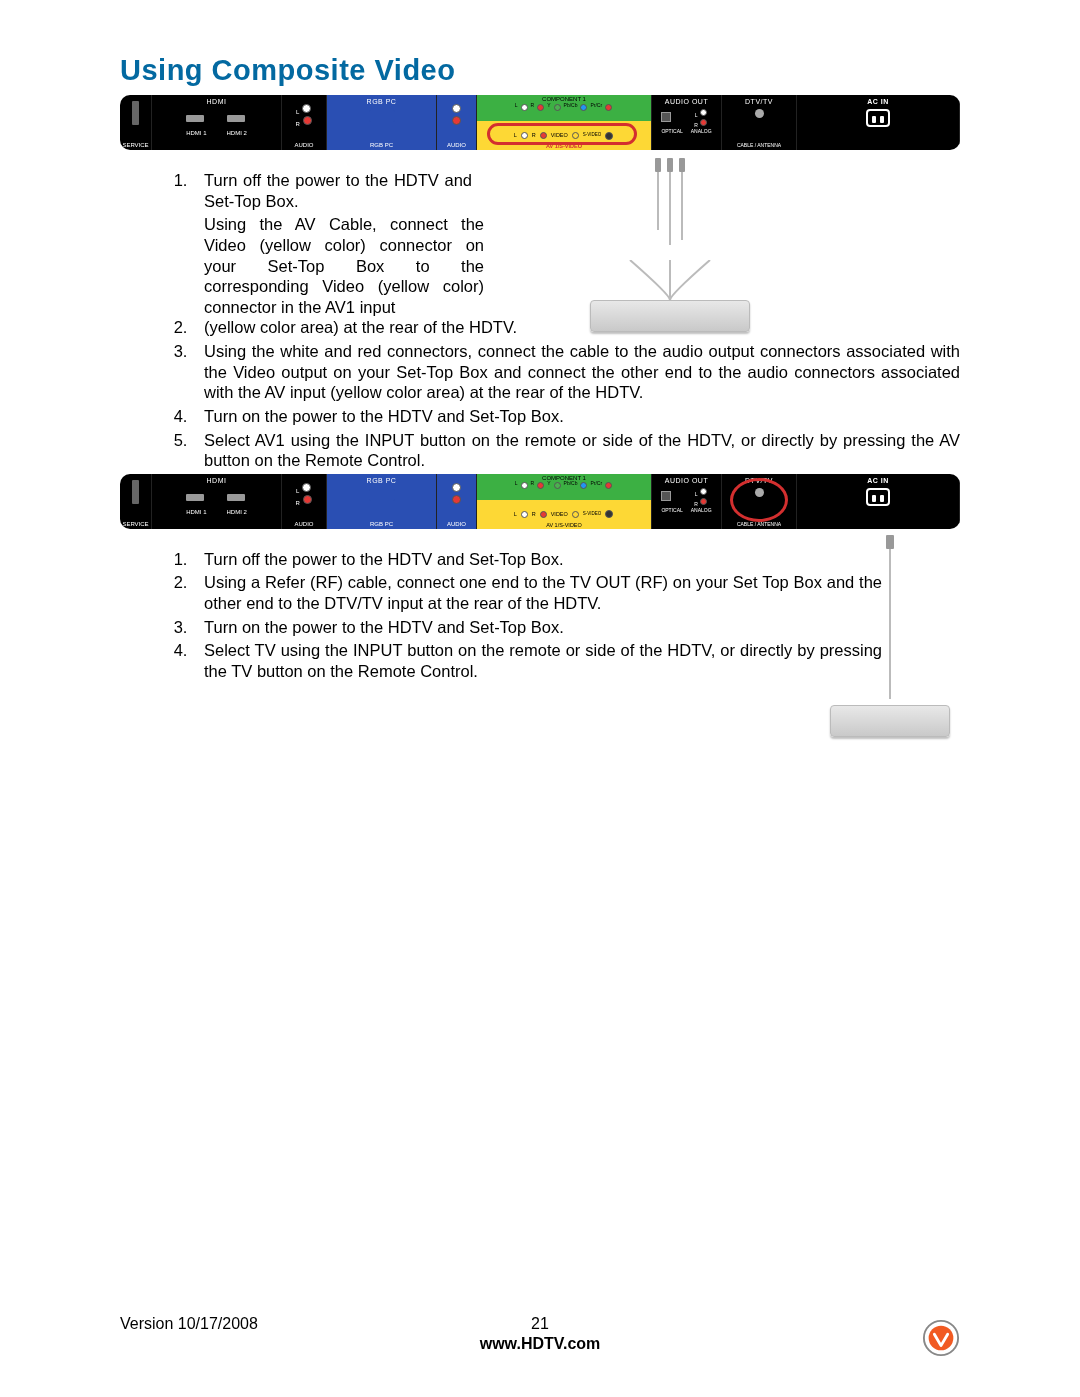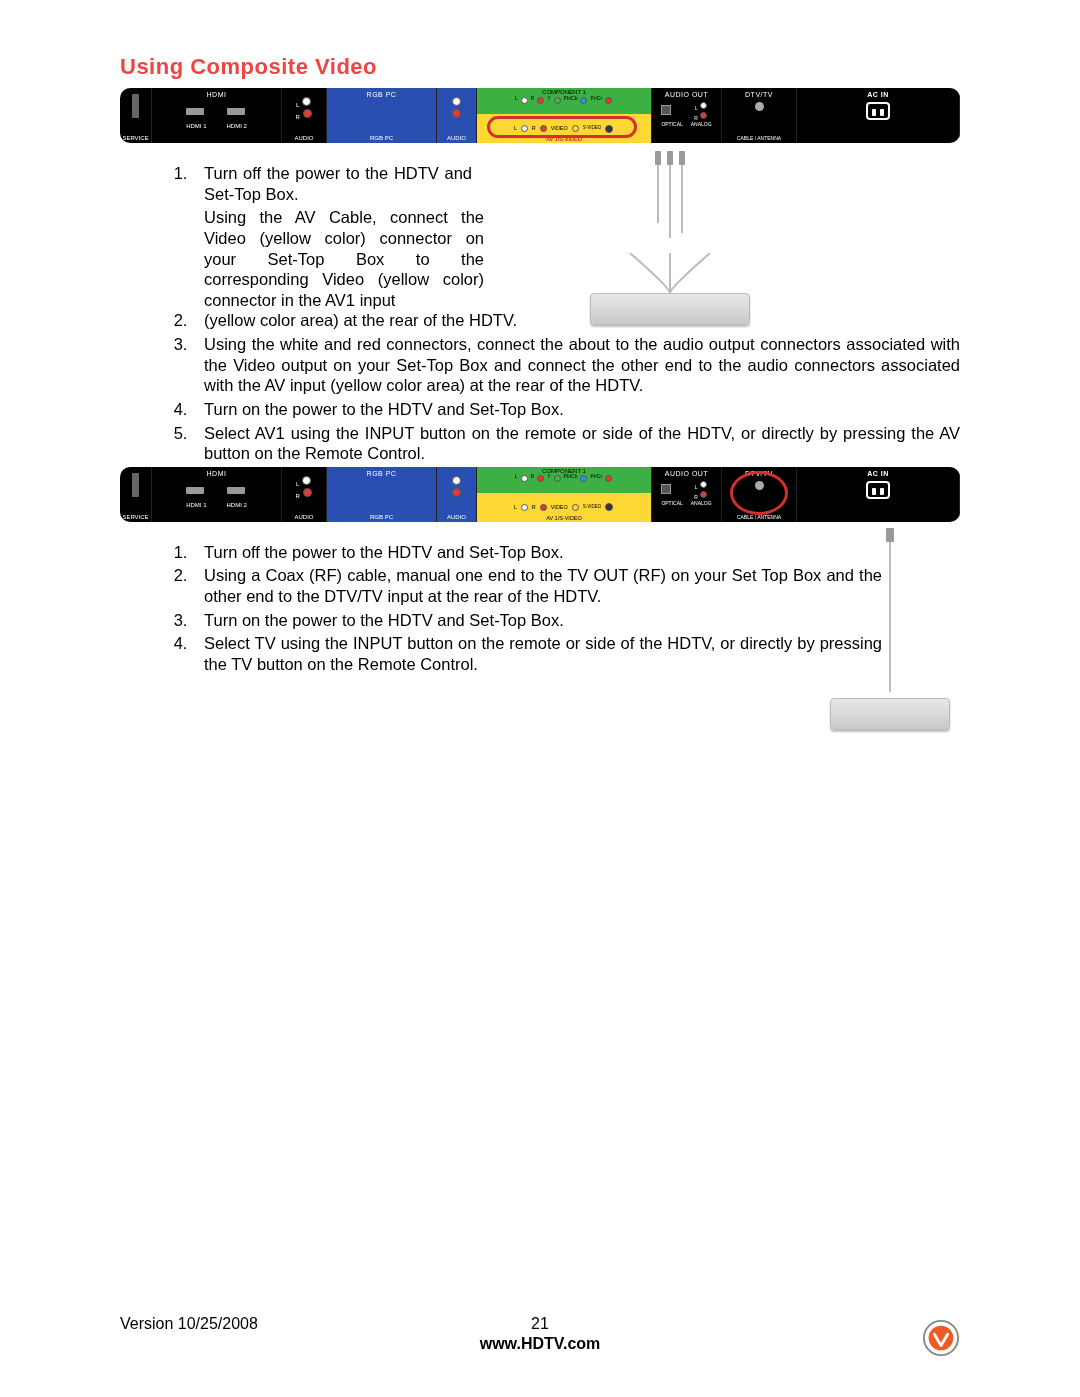--- a/index.html
+++ b/index.html
@@ -22,22 +22,22 @@
   h1.main-title {
     font-family: "Trebuchet MS", "Arial Rounded MT Bold", Arial, sans-serif;
     color: #f15a22;
     font-size: 30px;
     font-weight: 700;
     letter-spacing: 1px;
     margin-bottom: 6px;
   }
   h2.sub-title {
     font-family: "Trebuchet MS", "Arial Rounded MT Bold", Arial, sans-serif;
-    color: #ef4444;
-    font-size: 22px;
+    color: #0369a1;
+    font-size: 29px;
     font-weight: 600;
     letter-spacing: 0.5px;
     margin-bottom: 8px;
     margin-top: 30px;
   }
 
   
   .panel-bar {
     width: 100%;
     height: 55px;
@@ -255,21 +255,21 @@
         <path d="M120 0 Q80 35 80 40" stroke="#bbb" stroke-width="2" fill="none"></path>
       </svg>
       <div class="settop-box"></div>
     </div>
     <ol class="steps">
       <li style="width:280px;">Turn off the power to the HDTV and Set-Top Box.</li>
       <li>
           <span style="display:block;width:280px;float:left;">Using the AV Cable, connect the Video (yellow color) connector on your Set-Top Box to the corresponding Video (yellow color) connector in the AV1 input</span>
           <span style="clear:both;display:block;">(yellow color area) at the rear of the HDTV.</span>
         </li>
-      <li>Using the white and red connectors, connect the about to the audio output connectors associated with the Video output on your Set-Top Box and connect the other end to the audio connectors associated with the AV input (yellow color area) at the rear of the HDTV.</li>
+      <li>Using the white and red connectors, connect the cable to the audio output connectors associated with the Video output on your Set-Top Box and connect the other end to the audio connectors associated with the AV input (yellow color area) at the rear of the HDTV.</li>
       <li>Turn on the power to the HDTV and Set-Top Box.</li>
       <li>Select AV1 using the INPUT button on the remote or side of the HDTV, or directly by pressing the AV button on the Remote Control.</li>
     </ol>
   </div>
 
 
   <div class="panel-bar">
     <div class="p-slot" style="width:32px;">
       <div class="service"></div>
       <div class="label-bot">SERVICE</div>
@@ -356,29 +356,29 @@
     </div>
   </div>
 
   <div style="position:relative;">
     <div class="floaty" style="right:10px; top:-10px; width:120px; text-align:center;">
       <div class="cable-single"></div>
       <div class="settop-box" style="width:120px;margin-top:6px;"></div>
     </div>
     <ol class="steps" style="width:690px;">
       <li>Turn off the power to the HDTV and Set-Top Box.</li>
-      <li>Using a Coax (RF) cable, manual one end to the TV OUT (RF) on your Set Top Box and the other end to the DTV/TV input at the rear of the HDTV.</li>
+      <li>Using a Refer (RF) cable, connect one end to the TV OUT (RF) on your Set Top Box and the other end to the DTV/TV input at the rear of the HDTV.</li>
       <li>Turn on the power to the HDTV and Set-Top Box.</li>
       <li>Select TV using the INPUT button on the remote or side of the HDTV, or directly by pressing the TV button on the Remote Control.</li>
     </ol>
   </div>
 
 
   <div class="footer">
-    <span class="ver">Version 10/25/2008</span>
+    <span class="ver">Version 10/17/2008</span>
     <span class="pg">21</span>
     <span class="url">www.HDTV.com</span>
     <span class="logo">
       <svg viewBox="0 0 40 40">
         <circle cx="20" cy="20" r="18" fill="none" stroke="#888" stroke-width="2"></circle>
         <circle cx="20" cy="20" r="13" fill="#f15a22"></circle>
         <path d="M13 16 L20 28 L27 16" fill="none" stroke="#fff" stroke-width="3" stroke-linejoin="round" stroke-linecap="round"></path>
       </svg>
     </span>
   </div>

